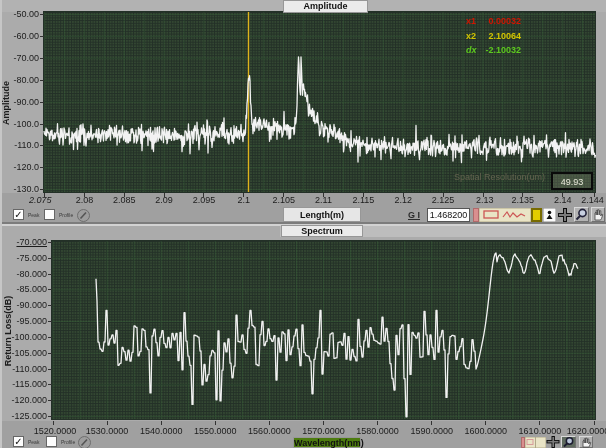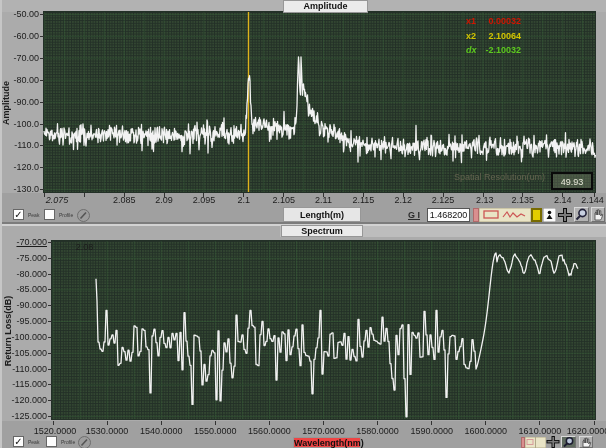--- a/index.html
+++ b/index.html
@@ -92,23 +92,23 @@
 <div class="lbl" style="left:0;top:96.6px;width:39px;text-align:right;">-90.00</div>
 <div class="tick" style="left:40px;top:101.6px;width:4px;height:1px;"></div>
 <div class="lbl" style="left:0;top:118.5px;width:39px;text-align:right;">-100.0</div>
 <div class="tick" style="left:40px;top:123.5px;width:4px;height:1px;"></div>
 <div class="lbl" style="left:0;top:140.4px;width:39px;text-align:right;">-110.0</div>
 <div class="tick" style="left:40px;top:145.4px;width:4px;height:1px;"></div>
 <div class="lbl" style="left:0;top:162.3px;width:39px;text-align:right;">-120.0</div>
 <div class="tick" style="left:40px;top:167.3px;width:4px;height:1px;"></div>
 <div class="lbl" style="left:0;top:184.2px;width:39px;text-align:right;">-130.0</div>
 <div class="tick" style="left:40px;top:189.2px;width:4px;height:1px;"></div>
-<div class="lbl" style="left:37px;top:195px;width:40px;text-align:center;font-style:italic;">2.075</div>
+<div class="lbl" style="left:29px;top:195px;width:40px;text-align:left;font-style:italic;">2.075</div>
 <div class="tick" style="left:44.0px;top:193px;width:1px;height:4px;"></div>
-<div class="lbl" style="left:64.4px;top:195px;width:40px;text-align:center;margin-top:47px;">2.08</div>
+<div class="lbl" style="left:64.4px;top:195px;width:40px;text-align:center;">2.08</div>
 <div class="tick" style="left:83.9px;top:193px;width:1px;height:4px;"></div>
 <div class="lbl" style="left:104.2px;top:195px;width:40px;text-align:center;">2.085</div>
 <div class="tick" style="left:123.7px;top:193px;width:1px;height:4px;"></div>
 <div class="lbl" style="left:144.1px;top:195px;width:40px;text-align:center;">2.09</div>
 <div class="tick" style="left:163.6px;top:193px;width:1px;height:4px;"></div>
 <div class="lbl" style="left:183.9px;top:195px;width:40px;text-align:center;">2.095</div>
 <div class="tick" style="left:203.4px;top:193px;width:1px;height:4px;"></div>
 <div class="lbl" style="left:223.8px;top:195px;width:40px;text-align:center;">2.1</div>
 <div class="tick" style="left:243.3px;top:193px;width:1px;height:4px;"></div>
 <div class="lbl" style="left:263.7px;top:195px;width:40px;text-align:center;">2.105</div>
@@ -258,21 +258,21 @@
 <div class="lbl" style="left:563.0px;top:426px;width:50px;text-align:center;">1620.0000</div>
 <div class="tick" style="left:593.5px;top:421px;width:1px;height:4px;"></div>
 <div class="cb" style="left:13px;top:436px;">✓</div>
 <div class="lbl" style="left:28px;top:439px;font-size:5px;color:#3a3a3a;">Peak</div>
 <div class="cb" style="left:46px;top:436px;"></div>
 <div class="lbl" style="left:61px;top:439px;font-size:5px;color:#3a3a3a;">Profile</div>
 <svg class="abs" style="left:77px;top:435px;" width="15" height="15">
     <circle cx="7.5" cy="7.5" r="6" fill="#9d9d9d" stroke="#6e6e6e"></circle>
     <line x1="4.5" y1="10.5" x2="10" y2="4.5" stroke="#555" stroke-width="1.6"></line>
   </svg>
-<div class="tab" style="left:293px;top:437px;width:68px;height:11px;line-height:11px;background:#ef4444;">Wavelength(nm)</div>
+<div class="tab" style="left:293px;top:437px;width:68px;height:11px;line-height:11px;background:#4d7c0f;">Wavelength(nm)</div>
 <div class="abs" style="left:521px;top:437px;width:4px;height:11px;background:#d98f8f;border:1px solid #b06a6a;"></div>
 <svg class="abs" style="left:525px;top:437px;" width="21" height="11">
     <rect width="21" height="11" fill="#e9e4c6" stroke="#b0a888"></rect>
     <line x1="10.5" y1="0" x2="10.5" y2="11" stroke="#b0a888"></line>
     <rect x="2" y="2.5" width="6" height="5" fill="none" stroke="#d89a9a"></rect>
   </svg>
 <svg class="abs" style="left:546px;top:436px;" width="14" height="12">
 <rect x="5.5" y="0" width="3.4" height="12" fill="#0d0d0d"></rect>
     <rect x="0.5" y="4" width="13" height="3.4" fill="#0d0d0d"></rect>
 <rect x="6.4" y="1" width="1.6" height="10" fill="#7a7a7a"></rect>

